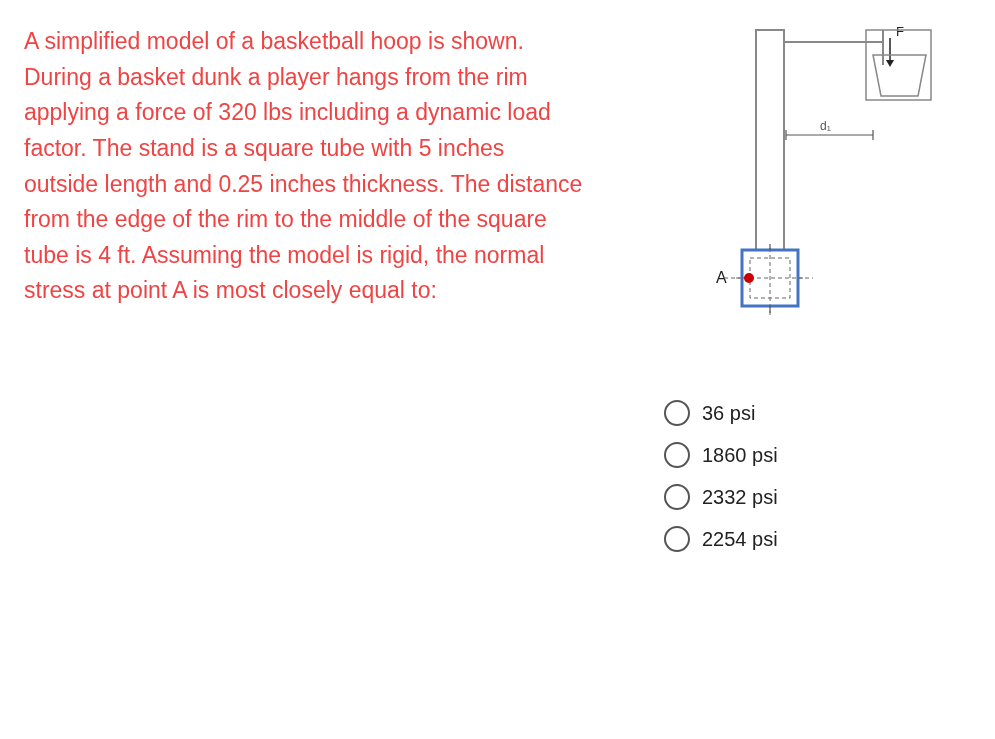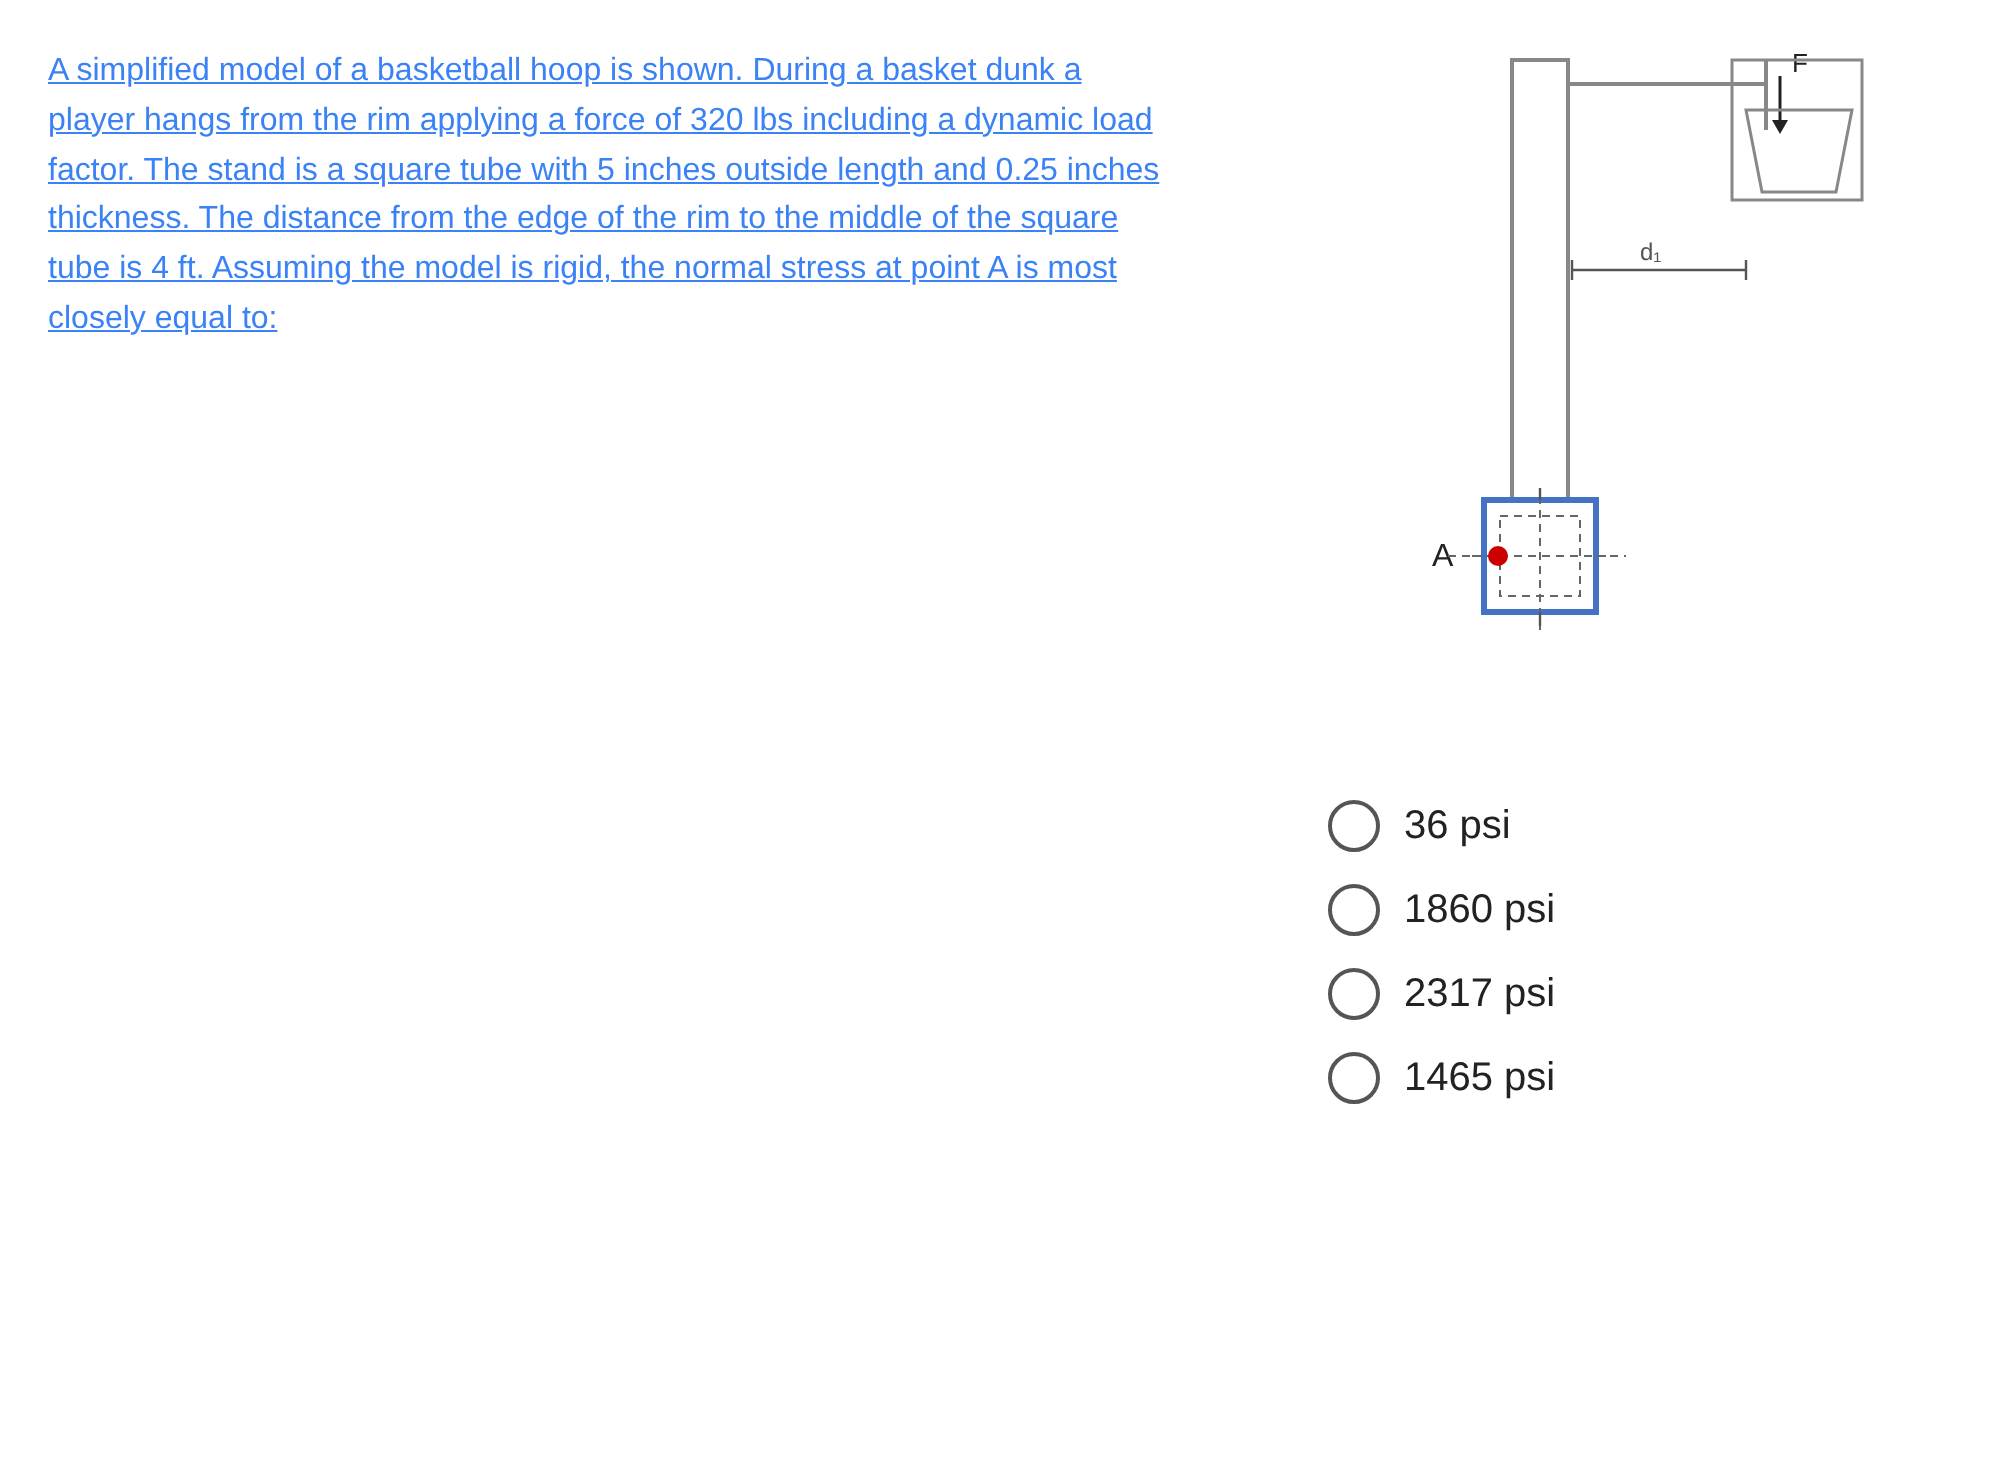--- a/index.html
+++ b/index.html
@@ -16,24 +16,23 @@
     .main-content {
       display: flex;
       width: 100%;
       gap: 20px;
     }
     .left-panel {
       flex: 0 0 560px;
       padding-top: 4px;
     }
     .left-panel p {
-      font-size: 16px;
+      font-size: 23px;
       line-height: 1.55;
-      color: #3b82f6;
-      text-decoration: underline;
+      color: #ef4444;
     }
     .right-panel {
       flex: 1;
       display: flex;
       flex-direction: column;
       align-items: center;
       padding-top: 0px;
     }
     .diagram-area {
       width: 320px;
@@ -128,21 +127,21 @@
       <div class="option">
         <div class="radio-circle"></div>
         <span>36 psi</span>
       </div>
       <div class="option">
         <div class="radio-circle"></div>
         <span>1860 psi</span>
       </div>
       <div class="option">
         <div class="radio-circle"></div>
-        <span>2317 psi</span>
+        <span>2332 psi</span>
       </div>
       <div class="option">
         <div class="radio-circle"></div>
-        <span>1465 psi</span>
+        <span>2254 psi</span>
       </div>
     </div>
   </div>
 </div>
 
 </body></html>

